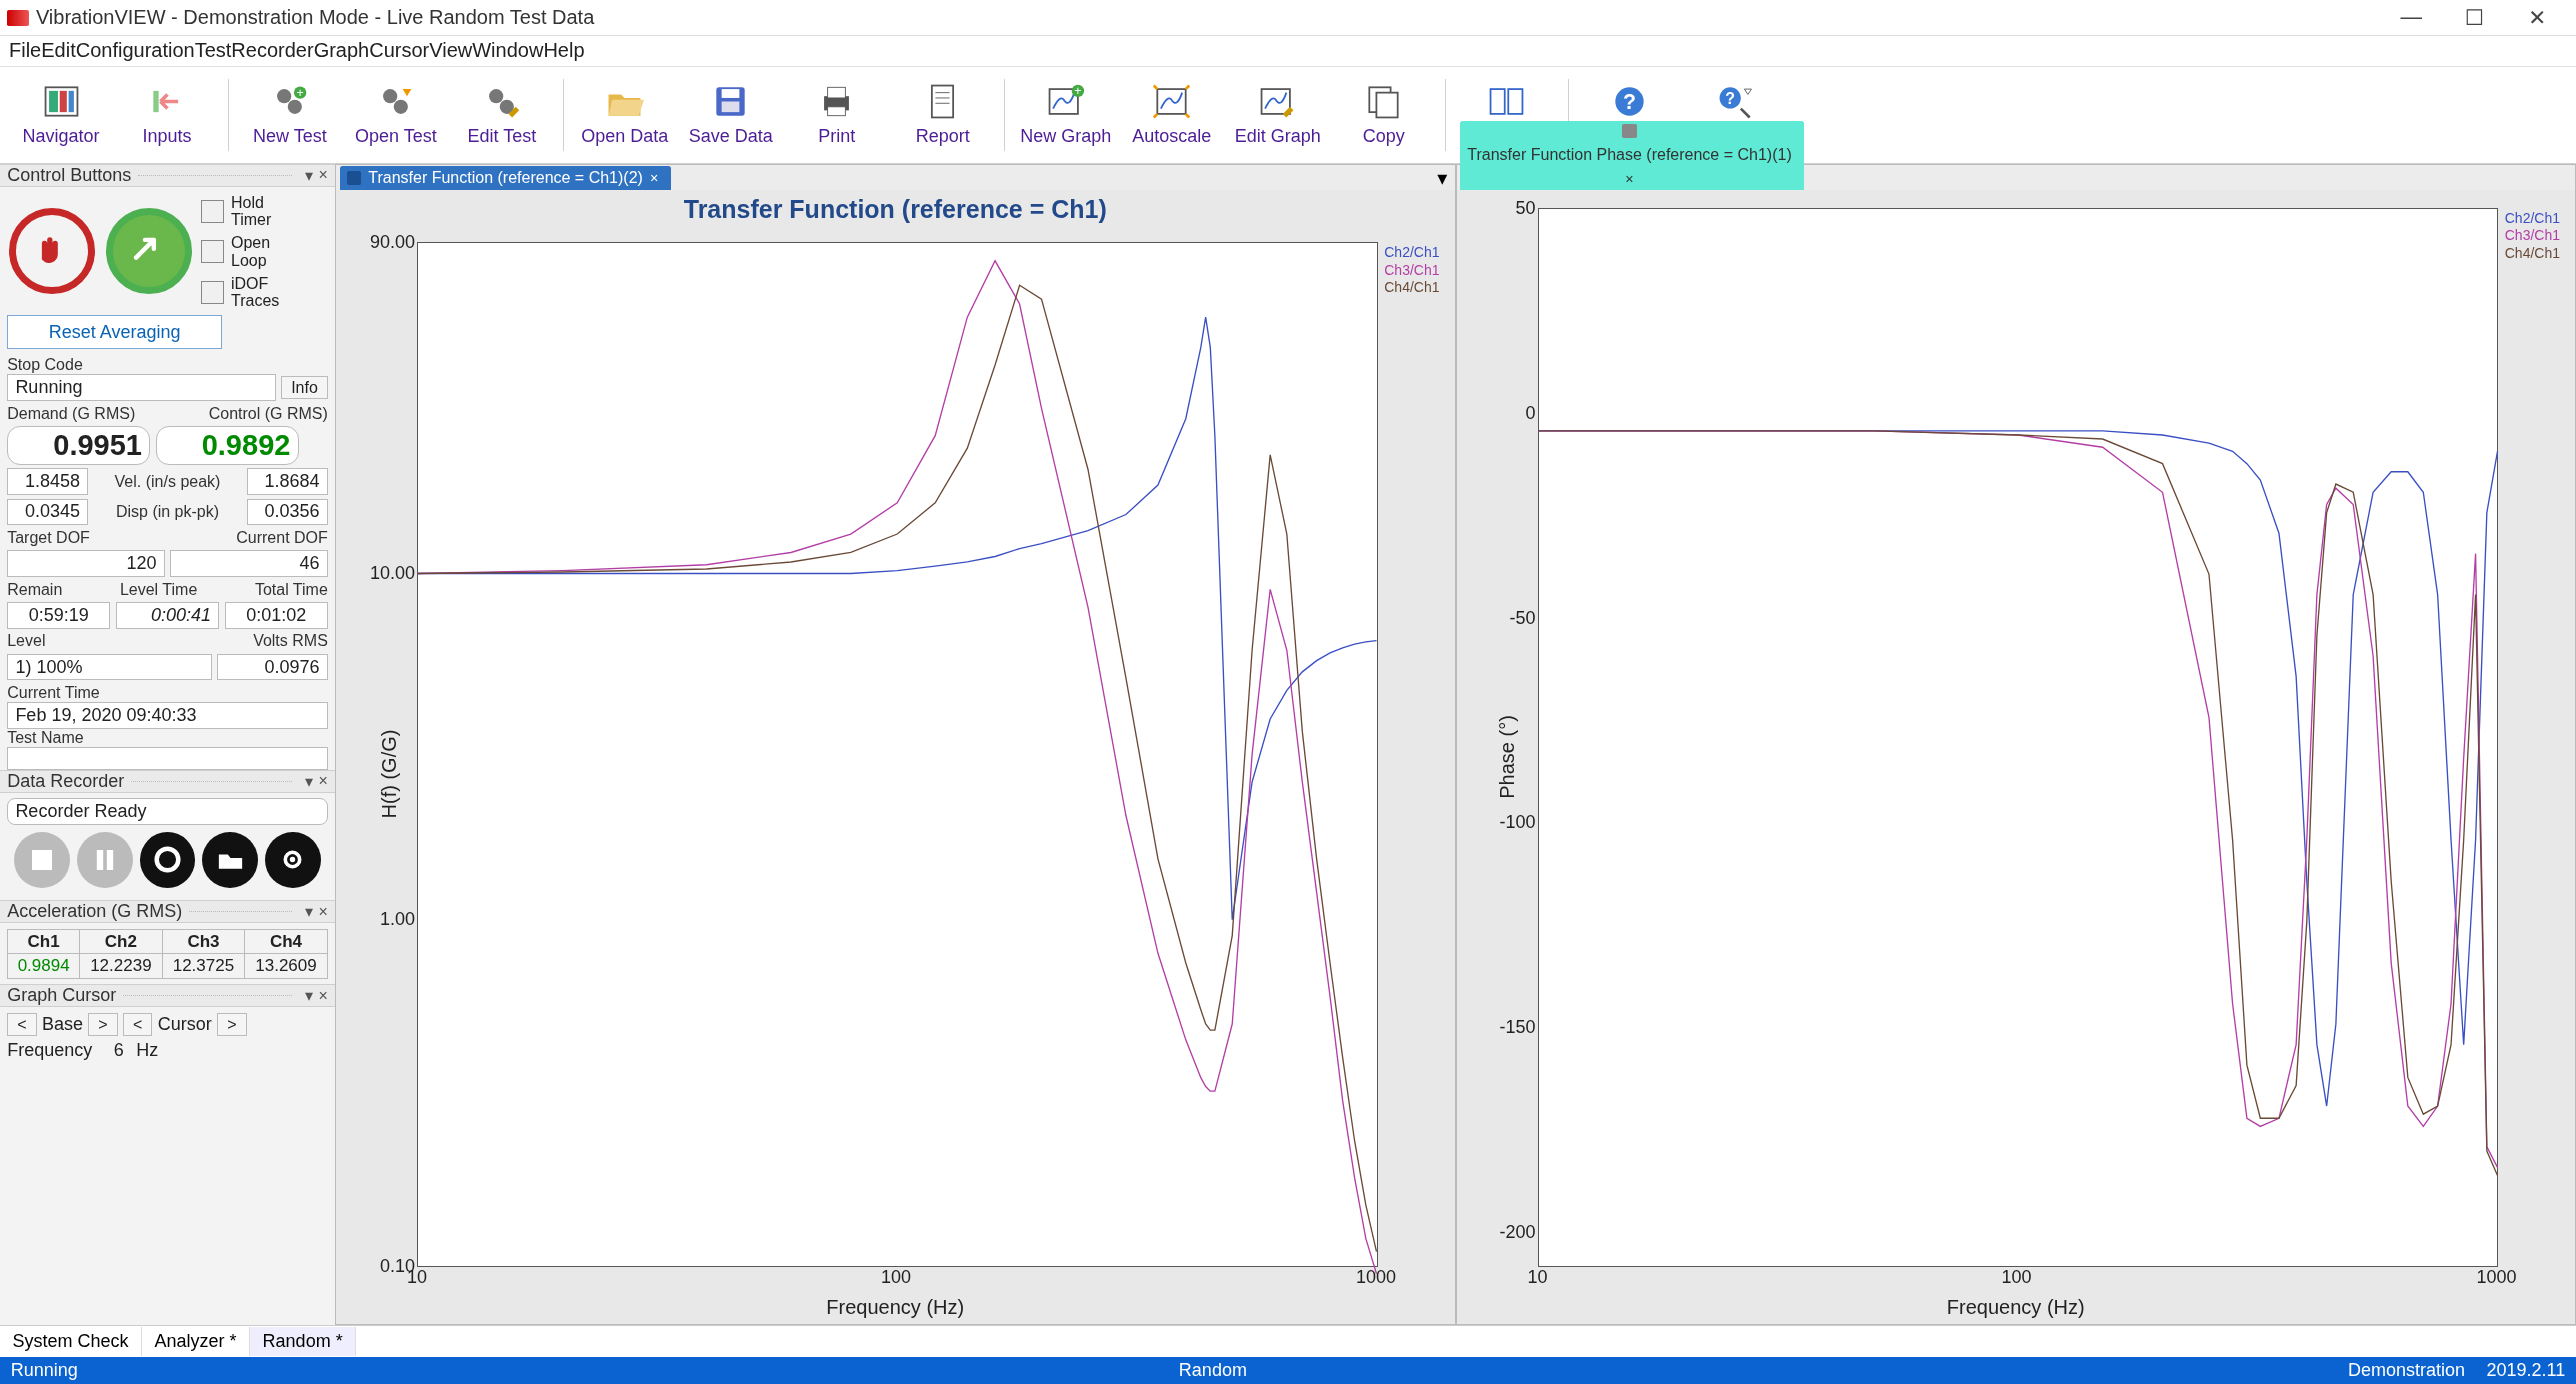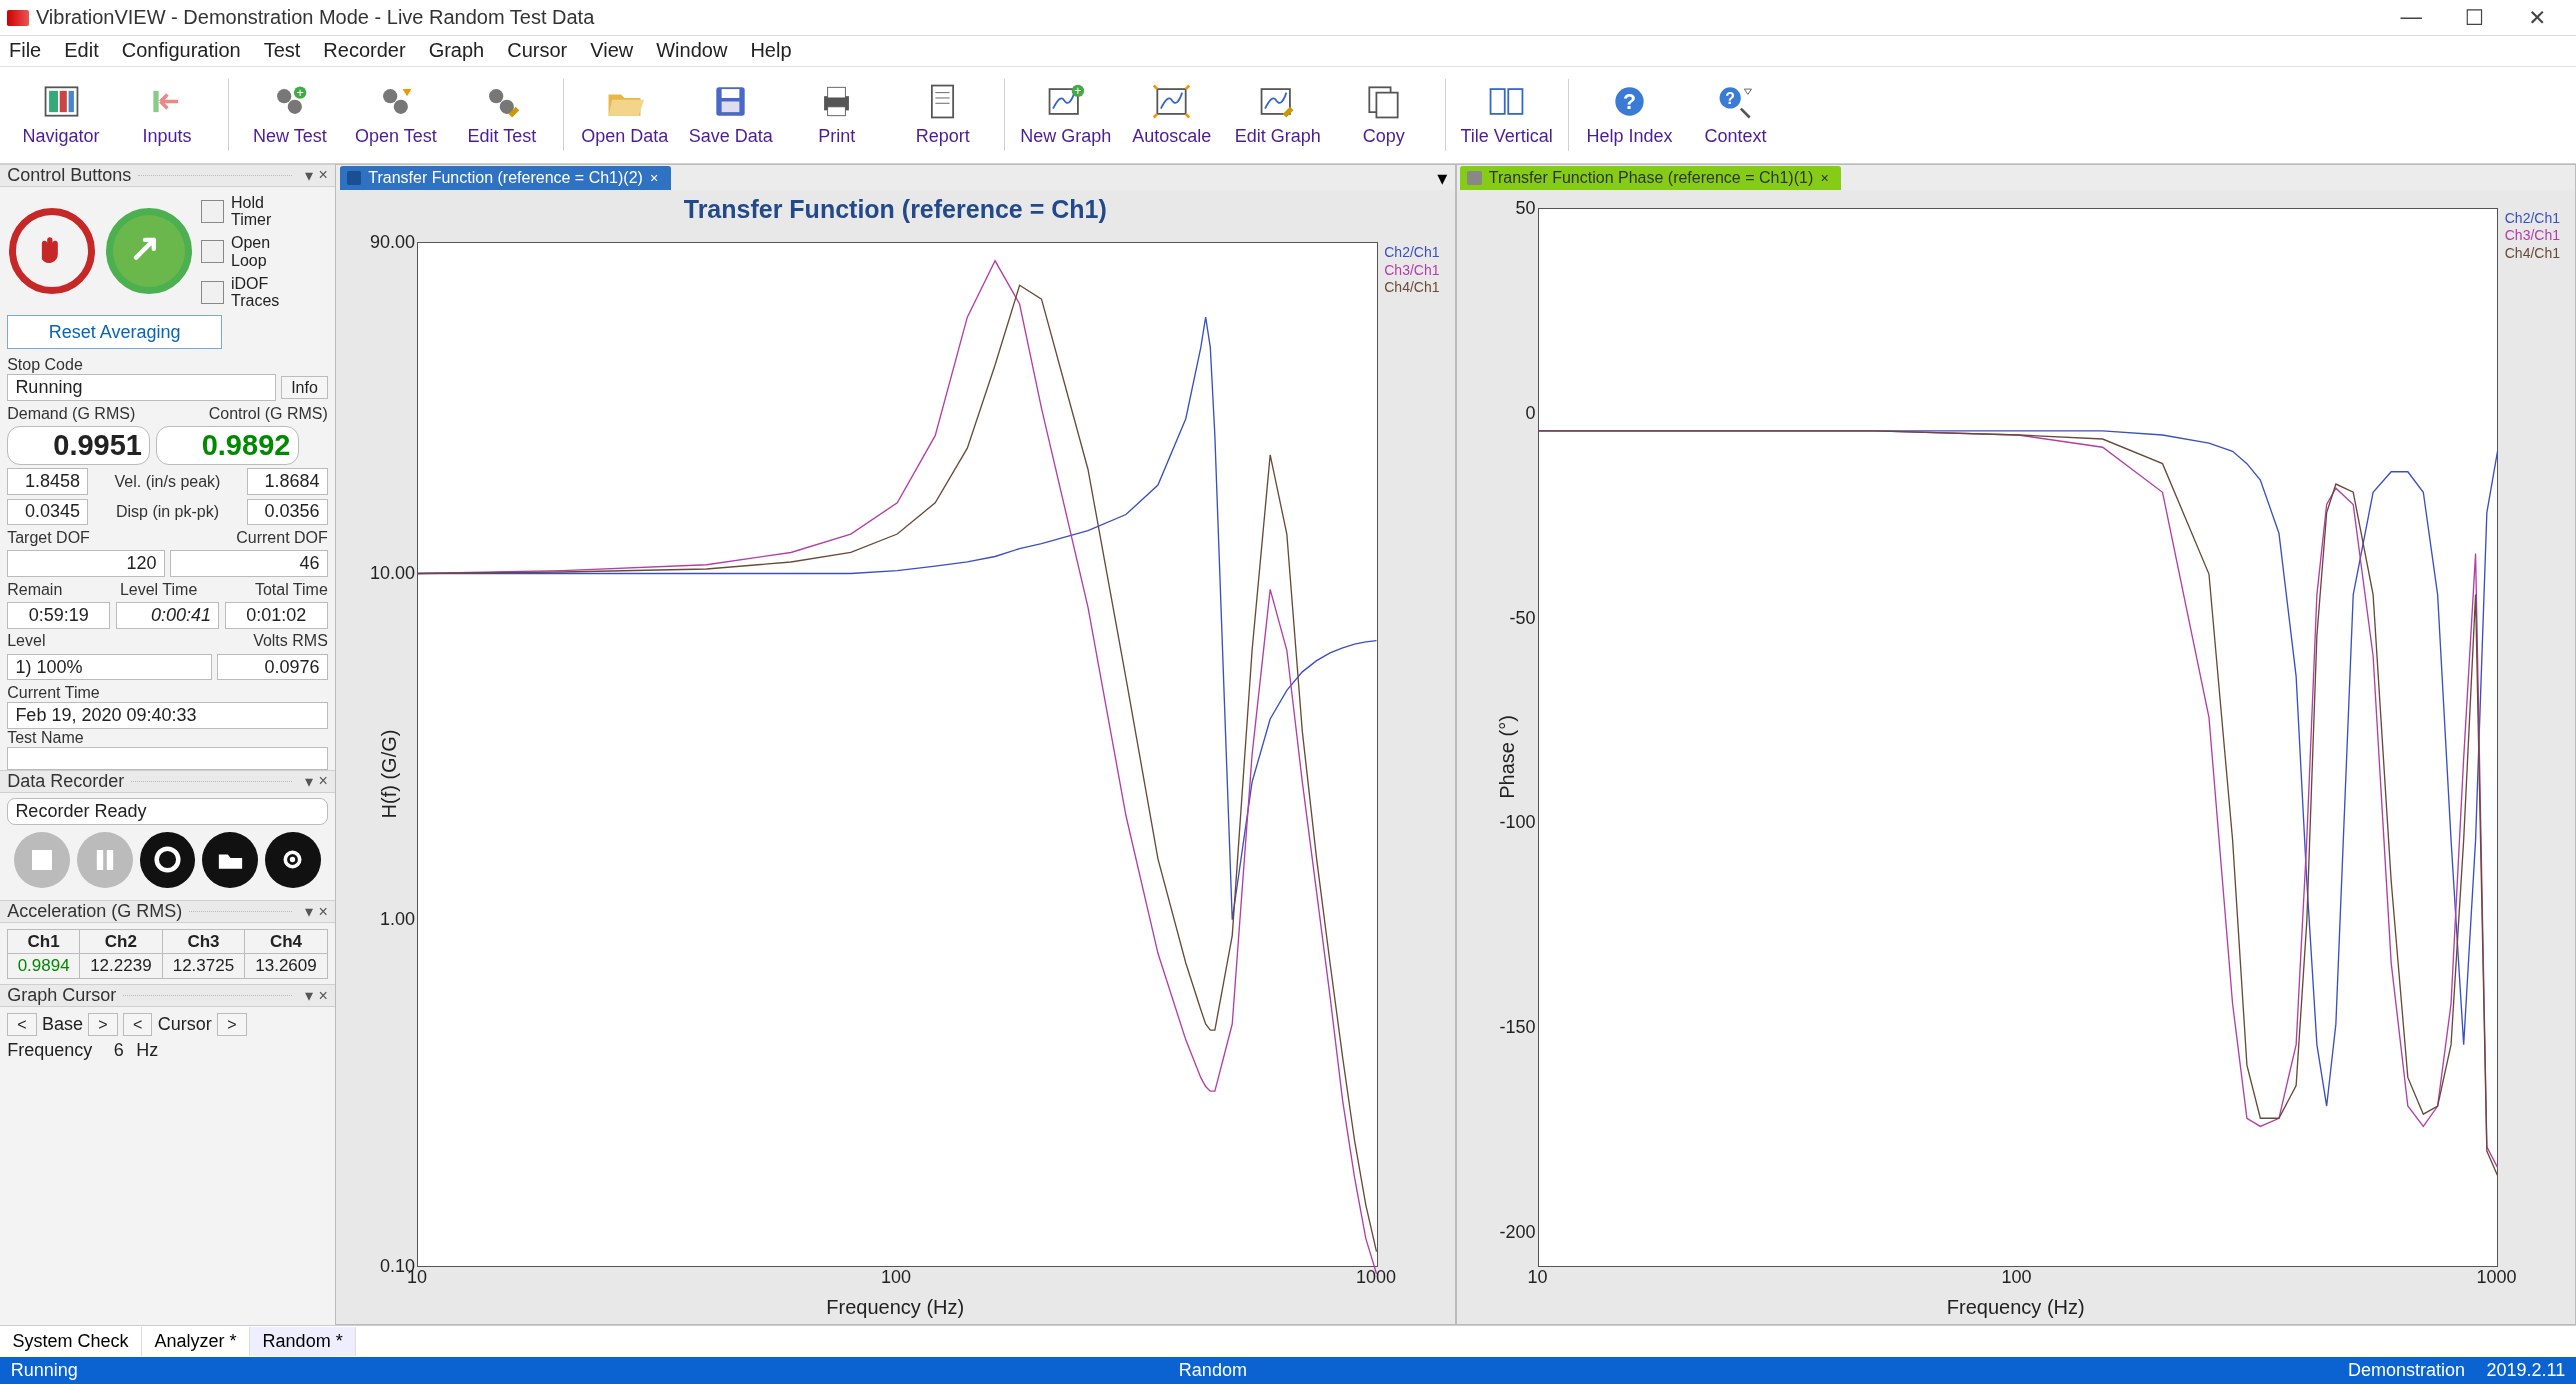--- a/index.html
+++ b/index.html
@@ -1,21 +1,21 @@
 <!DOCTYPE html>
 <html><head>
 <meta charset="utf-8">
 <style>
 * { box-sizing: border-box; font-family: "Segoe UI", Tahoma, sans-serif; }
 html, body { margin: 0; padding: 0; width: 2576px; height: 1384px; overflow: hidden; background: #fff; font-size: 20px; }
 .titlebar { height: 36px; background: #fff; border-bottom: 0.9px solid #ddd; display: flex; align-items: center; padding: 0 7.2px; }
 .titlebar .logo { width: 21.5px; height: 16px; background: linear-gradient(90deg,#c00,#e55); border-radius: 1.8px; margin-right: 7.2px; }
 .titlebar .title { font-size: 20px; color: #333; flex: 1; }
 .winctrl { width: 63px; text-align: center; font-size: 21.5px; color: #444; cursor: default; }
-.menubar { height: 30.5px; display: flex; align-items: center; padding: 0 9px; gap: 23px; font-size: 20px; color: #222; border-bottom: 0.9px solid #e0e0e0; }
+.menubar { height: 30.5px; display: flex; align-items: center; padding: 0 9px; font-size: 20px; color: #222; border-bottom: 0.9px solid #e0e0e0; }
 .menubar span { cursor: default; }
 .toolbar { height: 97px; background: #fff; display: flex; align-items: center; padding: 3.6px 12.5px; border-bottom: 0.9px solid #d0d0d0; gap: 0; }
 .tb-group { display: flex; gap: 9px; }
 .tb-sep { width: 0.9px; height: 72px; background: #d0d0d0; margin: 0 12.5px; }
 .tb-btn { display: flex; flex-direction: column; align-items: center; justify-content: center; width: 97px; height: 86px; cursor: default; }
 .tb-btn .ico { width: 39px; height: 39px; display: flex; align-items: center; justify-content: center; }
 .tb-btn .lbl { font-size: 18px; color: #4c1d95; margin-top: 5.4px; white-space: nowrap; }
 .body { display: flex; height: calc(100% - 36px - 30.5px - 97px - 32px - 27px); }
 .leftcol { width: 335px; background: #f3f3f3; display: flex; flex-direction: column; }
 .panel-hdr { height: 23px; background: #eaeaea; border-top: 0.9px solid #cfcfcf; border-bottom: 0.9px solid #cfcfcf; display: flex; align-items: center; padding: 0 7.2px; font-size: 18px; color: #333; position: relative; }
@@ -37,21 +37,21 @@
 .green { color: #008a00; }
 .info-btn { border: 0.9px solid #bbb; background: #f5f5f5; padding: 1.8px 9px; font-size: 16px; }
 .rec-row { display: flex; gap: 7.2px; padding: 7.2px; }
 .rec-btn { width: 56px; height: 56px; border-radius: 50%; background: #555; display: flex; align-items: center; justify-content: center; color: #fff; }
 .rec-btn.lt { background: #bbb; }
 .acc-table { width: 100%; border-collapse: collapse; padding-left: 36px; }
 .acc-table th, .acc-table td { border: 0.9px solid #bbb; padding: 1.8px 5.4px; font-size: 17px; text-align: center; }
 .acc-table td.g { color: #008a00; }
 .tabstrip { height: 25px; background: #ececec; display: flex; align-items: end; padding-left: 3.6px; }
 .tab { background: #2f72c2; color: #fff; font-size: 16px; padding: 2.7px 12.5px 2.7px 7.2px; border-radius: 2.7px 2.7px 0 0; display: flex; align-items: center; gap: 7.2px; margin-right: 3.6px; }
-.tab.light { background: #84cc16; color: #333; }
+.tab.light { background: #5eead4; color: #333; flex-direction: column; }
 .tab .tico { width: 14.3px; height: 14.3px; background: #1a4f91; border-radius: 1.8px; }
 .tab.light .tico { background: #888; }
 .tab .x { font-size: 14.3px; }
 .graph-pane { flex: 1; display: flex; flex-direction: column; background: #fff; border: 0.9px solid #bbb; }
 .graph-title { text-align: center; font-size: 25px; font-weight: 700; color: #224a8a; padding: 5.4px 0 0 0; background: #e8e8e8; }
 .plot-wrap { flex: 1; position: relative; background: #e8e8e8; }
 .plot-inner { position: absolute; left: 81px; right: 77px; top: 18px; bottom: 57px; background: #fff; border: 0.9px solid #555; }
 .ylabel { position: absolute; left: 9px; top: 50%; transform: translateY(-50%) rotate(-90deg); transform-origin: center; font-size: 20px; color: #222; white-space: nowrap; }
 .xlabel { position: absolute; bottom: 5.4px; left: 0; right: 0; text-align: center; font-size: 20px; color: #222; }
 .ytick { position: absolute; right: calc(100% - 79px); font-size: 18px; color: #222; transform: translateY(-50%); }

